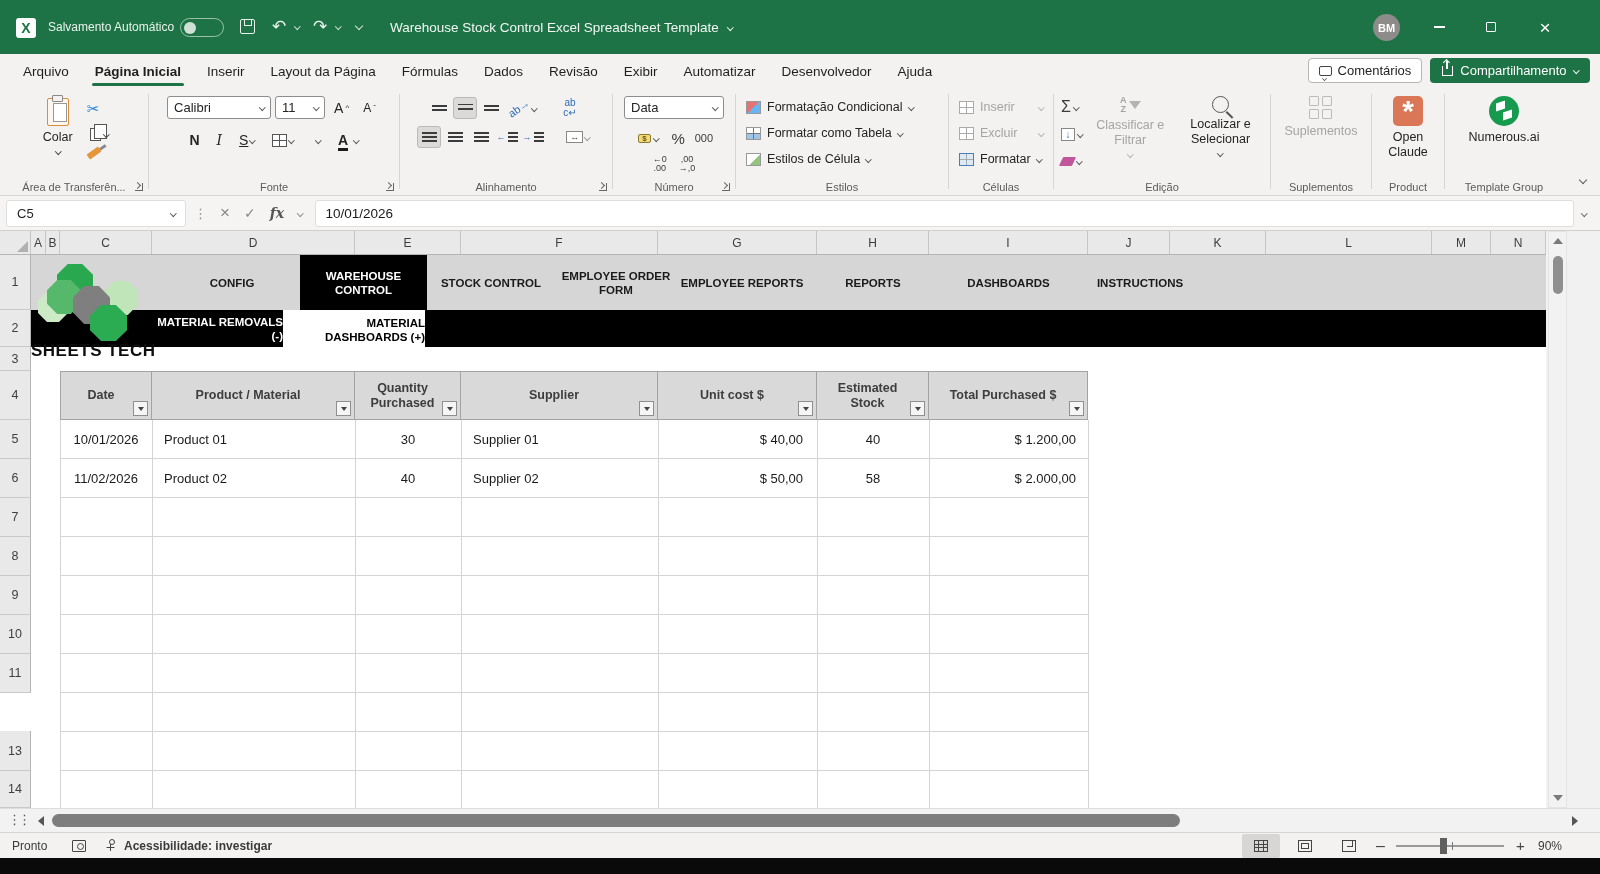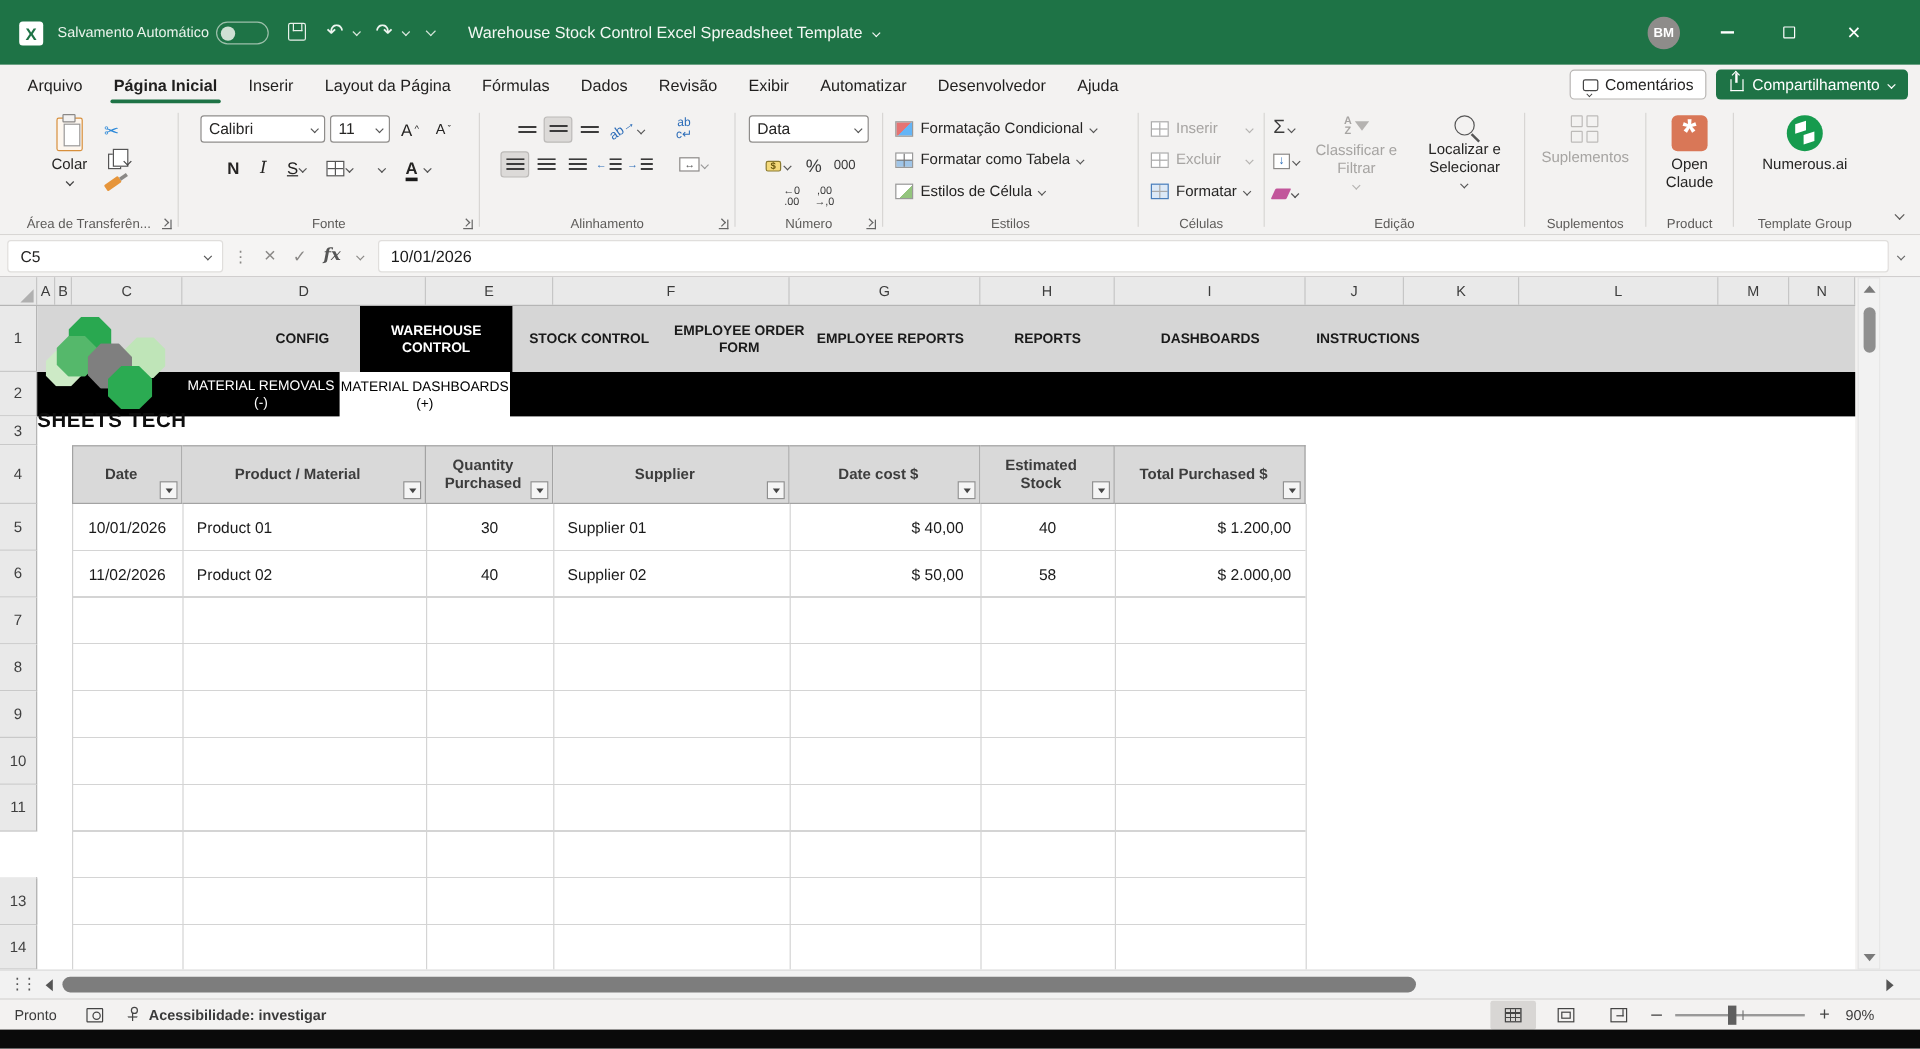--- a/index.html
+++ b/index.html
@@ -120,23 +120,23 @@
   .rn{position:absolute;left:0;width:31px;background:#e9e9e9;border-right:1px solid #b5b5b5;border-bottom:1px solid #c9c9c9;display:flex;align-items:center;justify-content:center;font-size:12.5px;color:#3f3f3f}
   .r1{top:255px;height:55px}.r2{top:310px;height:37px}.r3{top:347px;height:24px}.r4{top:371px;height:49px}
   .r5{top:420px;height:39px}.r6{top:459px;height:39px}.r7{top:498px;height:39px}.r8{top:537px;height:39px}
   .r9{top:576px;height:39px}.r10{top:615px;height:39px}.r11{top:654px;height:39px}.r12{top:731px;height:39px}
   .r13{top:732px;height:39px}.r14{top:771px;height:37px;overflow:hidden}
 
   .band1{position:absolute;left:31px;top:255px;width:1515px;height:55px;background:#d6d6d6}
   .band2{position:absolute;left:31px;top:310px;width:1515px;height:37px;background:#000}
   .nv1{position:absolute;top:255px;height:55px;display:flex;align-items:center;justify-content:center;text-align:center;font-weight:bold;font-size:11.5px;color:#1a1a1a;line-height:14px}
   .nv1.blk{background:#000;color:#fff}
-  .nv1-0{left:152px;width:200px}.nv1-1{left:300px;width:127px}.nv1-2{left:427px;width:128px}.nv1-3{left:549px;width:134px}
+  .nv1-0{left:132px;width:200px}.nv1-1{left:300px;width:127px}.nv1-2{left:427px;width:128px}.nv1-3{left:549px;width:134px}
   .nv1-4{left:677px;width:130px}.nv1-5{left:817px;width:112px}.nv1-6{left:929px;width:159px}.nv1-7{left:1080px;width:120px}
-  .nv2{position:absolute;display:flex;align-items:center;justify-content:center;text-align:center;font-weight:normal;font-size:11.5px;line-height:14px}
+  .nv2{position:absolute;display:flex;align-items:center;justify-content:center;text-align:right;font-weight:bold;font-size:11.5px;line-height:14px}
   .nv2-0{left:152px;top:310px;width:131px;height:37px;color:#fff}
   .nv2-1{left:283px;top:310px;width:142px;height:39px;background:#fff;color:#000}
   .hx{position:absolute;clip-path:polygon(30% 0,70% 0,100% 30%,100% 70%,70% 100%,30% 100%,0 70%,0 30%)}
   .logo-text{position:absolute;left:31px;top:341px;font-size:17px;font-weight:900;letter-spacing:.5px;color:#0d0d0d;font-stretch:condensed}
 
   .thdr{position:absolute;left:60px;top:371px;width:1028px;height:49px;display:flex}
   .th{position:relative;background:#d9d9d9;border:1px solid #a3a3a3;border-left:none;display:flex;align-items:center;justify-content:center;text-align:center;font-weight:bold;font-size:12.5px;color:#3d3d3d;line-height:15px;padding:2px 16px 2px 6px;flex:none}
   .th:first-child{border-left:1px solid #a3a3a3}
   .flt{position:absolute;right:3px;bottom:3px;width:15px;height:15px;background:#f5f5f5;border:1px solid #8f8f8f;display:flex;align-items:center;justify-content:center}
   .flt::after{content:"";border-left:3.5px solid transparent;border-right:3.5px solid transparent;border-top:4.5px solid #444}
@@ -577,21 +577,21 @@
       </div>
     <div class="th" style="width:106px">
         <span>Quantity Purchased</span>
         <span class="flt"></span>
       </div>
     <div class="th" style="width:197px">
         <span>Supplier</span>
         <span class="flt"></span>
       </div>
     <div class="th" style="width:159px">
-        <span>Date cost $</span>
+        <span>Unit cost $</span>
         <span class="flt"></span>
       </div>
     <div class="th" style="width:112px">
         <span>Estimated Stock</span>
         <span class="flt"></span>
       </div>
     <div class="th" style="width:159px">
         <span>Total Purchased $</span>
         <span class="flt"></span>
       </div>

